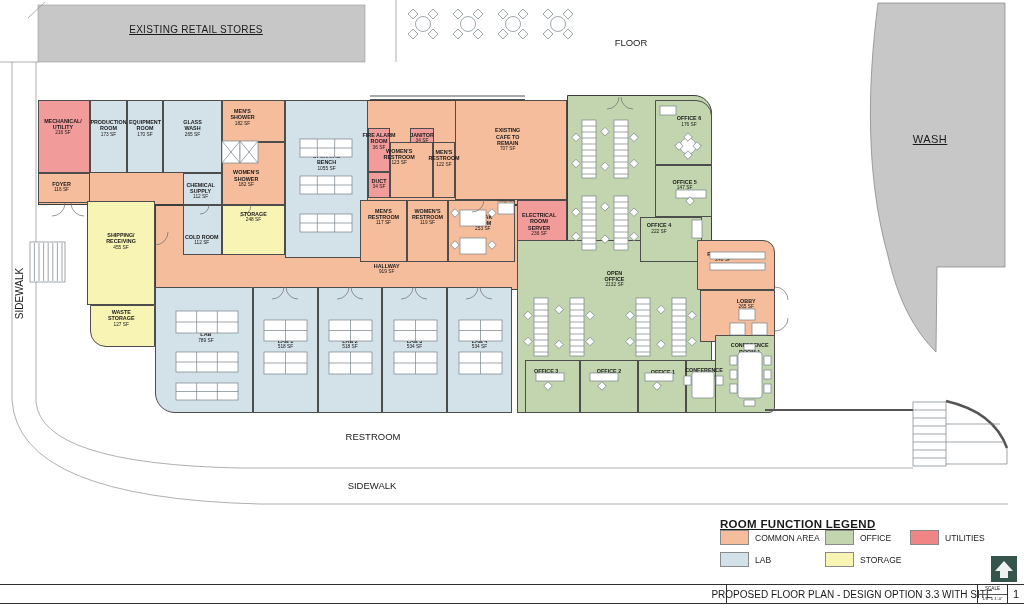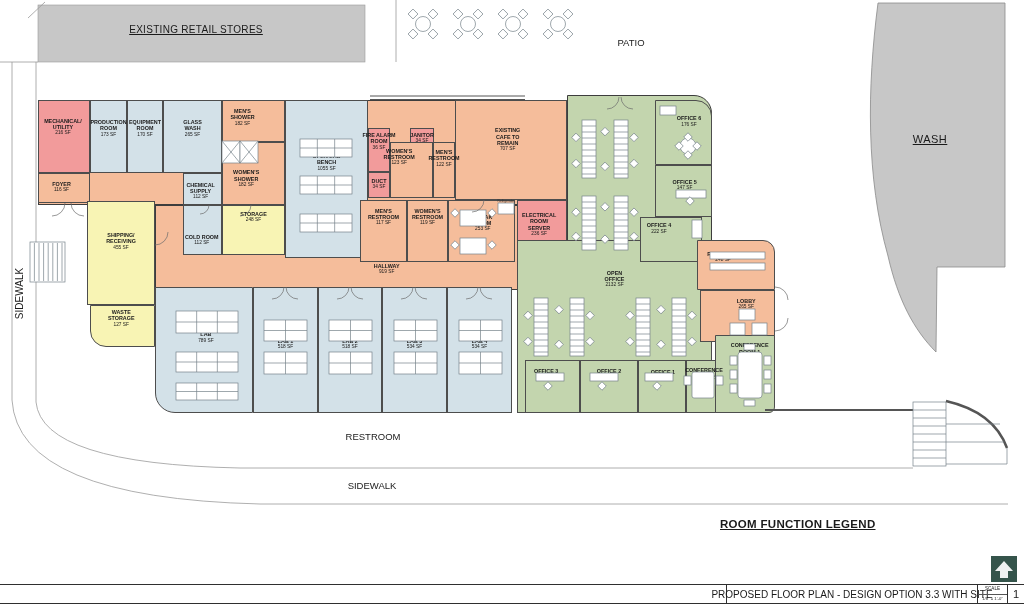--- a/index.html
+++ b/index.html
@@ -58,21 +58,21 @@
       <line x1="28" y1="18" x2="45" y2="2"></line>
       <line x1="396" y1="0" x2="396" y2="62"></line>
     </g>
     <g stroke="#555" stroke-width="1">
       <line x1="370" y1="96" x2="525" y2="96"></line>
       <line x1="370" y1="99.5" x2="525" y2="99.5"></line>
     </g>
   </svg>
 
   <div class="site-label" id="retail-label">EXISTING RETAIL STORES</div>
-  <div class="site-label" id="patio-label">PATIO</div>
+  <div class="site-label" id="patio-label">FLOOR</div>
   <div class="site-label" id="tower-label">WASH</div>
   <div class="site-label" id="sidewalk-left-label">SIDEWALK</div>
   <div class="site-label" id="landscape-label">RESTROOM</div>
   <div class="site-label" id="sidewalk-bottom-label">SIDEWALK</div>
 
   <div class="base" style="left:38px;top:100px;width:529px;height:105px;background:var(--c-common);"></div>
   <div class="base" style="left:155px;top:205px;width:412px;height:85px;background:var(--c-common);"></div>
   <div class="base" style="left:567px;top:95px;width:145px;height:167px;background:var(--c-office);border-radius:0 18px 0 0;"></div>
 
   <div id="rooms-layer">
@@ -597,20 +597,42 @@
       <line x1="946" y1="424" x2="1000" y2="424" class="f"></line>
       <line x1="946" y1="442" x2="1004" y2="442" class="f"></line>
       <line x1="946" y1="464" x2="1007" y2="464" class="f"></line>
       <line x1="1007" y1="448" x2="1007" y2="464" class="f"></line>
     </svg>
 
   <div id="fridge-label">Refrigerator</div>
 
   <div id="legend">
     <div id="legend-title">ROOM FUNCTION LEGEND</div>
+    <div id="legend-items">
+        <div class="legend-item">
+          <div class="legend-swatch" style="background: rgb(245, 189, 155);"></div>
+          <div class="legend-label">COMMON AREA</div>
+        </div>
+        <div class="legend-item">
+          <div class="legend-swatch" style="background: rgb(195, 213, 174);"></div>
+          <div class="legend-label">OFFICE</div>
+        </div>
+        <div class="legend-item">
+          <div class="legend-swatch" style="background: rgb(239, 133, 133);"></div>
+          <div class="legend-label">UTILITIES</div>
+        </div>
+        <div class="legend-item">
+          <div class="legend-swatch" style="background: rgb(211, 225, 232);"></div>
+          <div class="legend-label">LAB</div>
+        </div>
+        <div class="legend-item">
+          <div class="legend-swatch" style="background: rgb(248, 244, 180);"></div>
+          <div class="legend-label">STORAGE</div>
+        </div>
+      </div>
   </div>
 
   <div id="titlebar">
     <div id="tb-title">PROPOSED FLOOR PLAN - DESIGN OPTION 3.3 WITH SITE</div>
     <div id="tb-scale">
       <div class="sl">SCALE</div>
       <div class="sv">1/8" = 1'-0"</div>
     </div>
     <div id="tb-num">1</div>
   </div>

